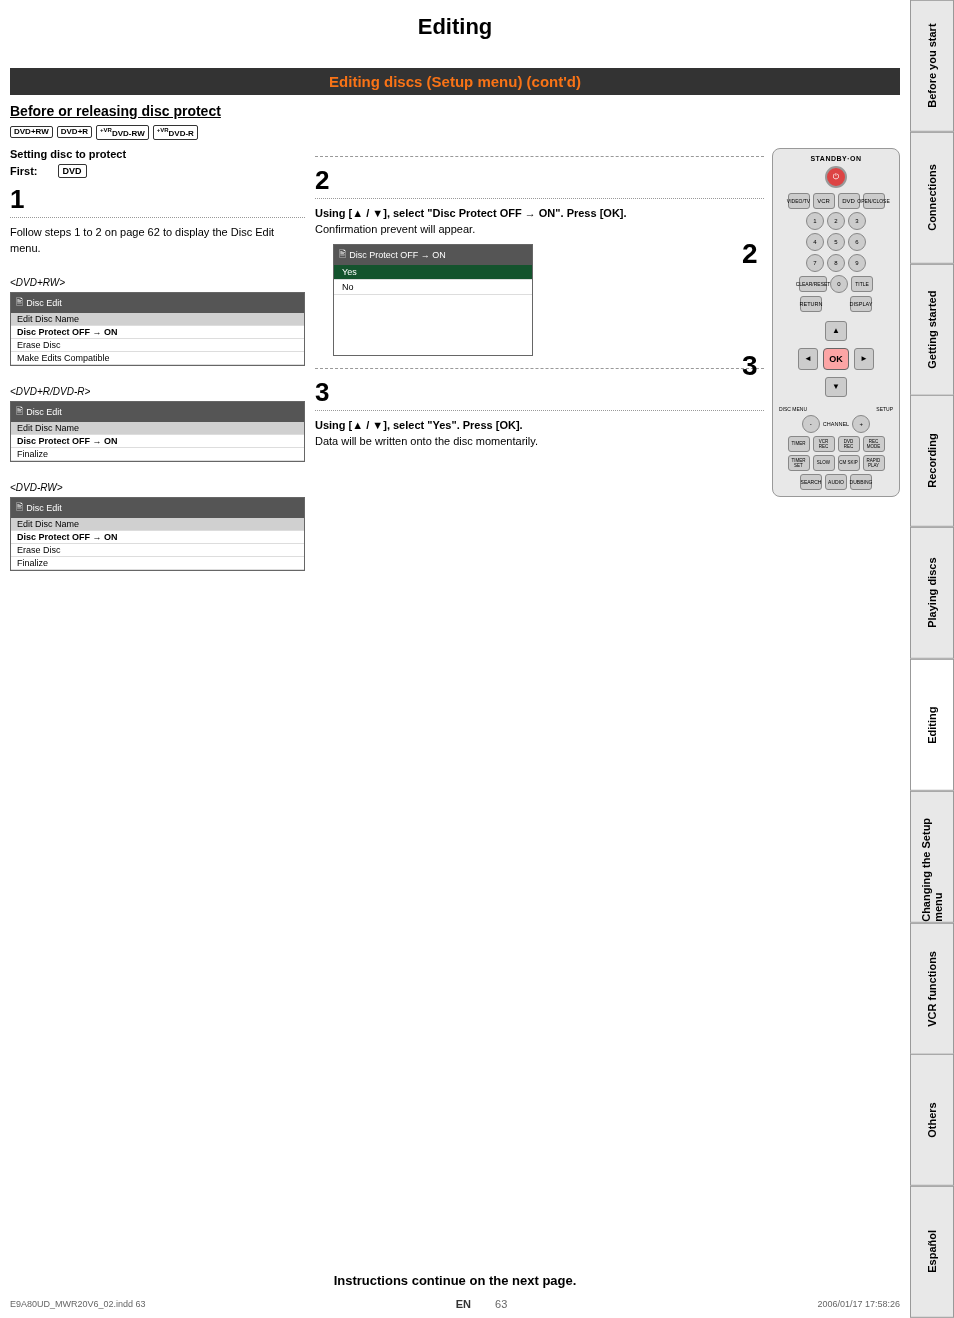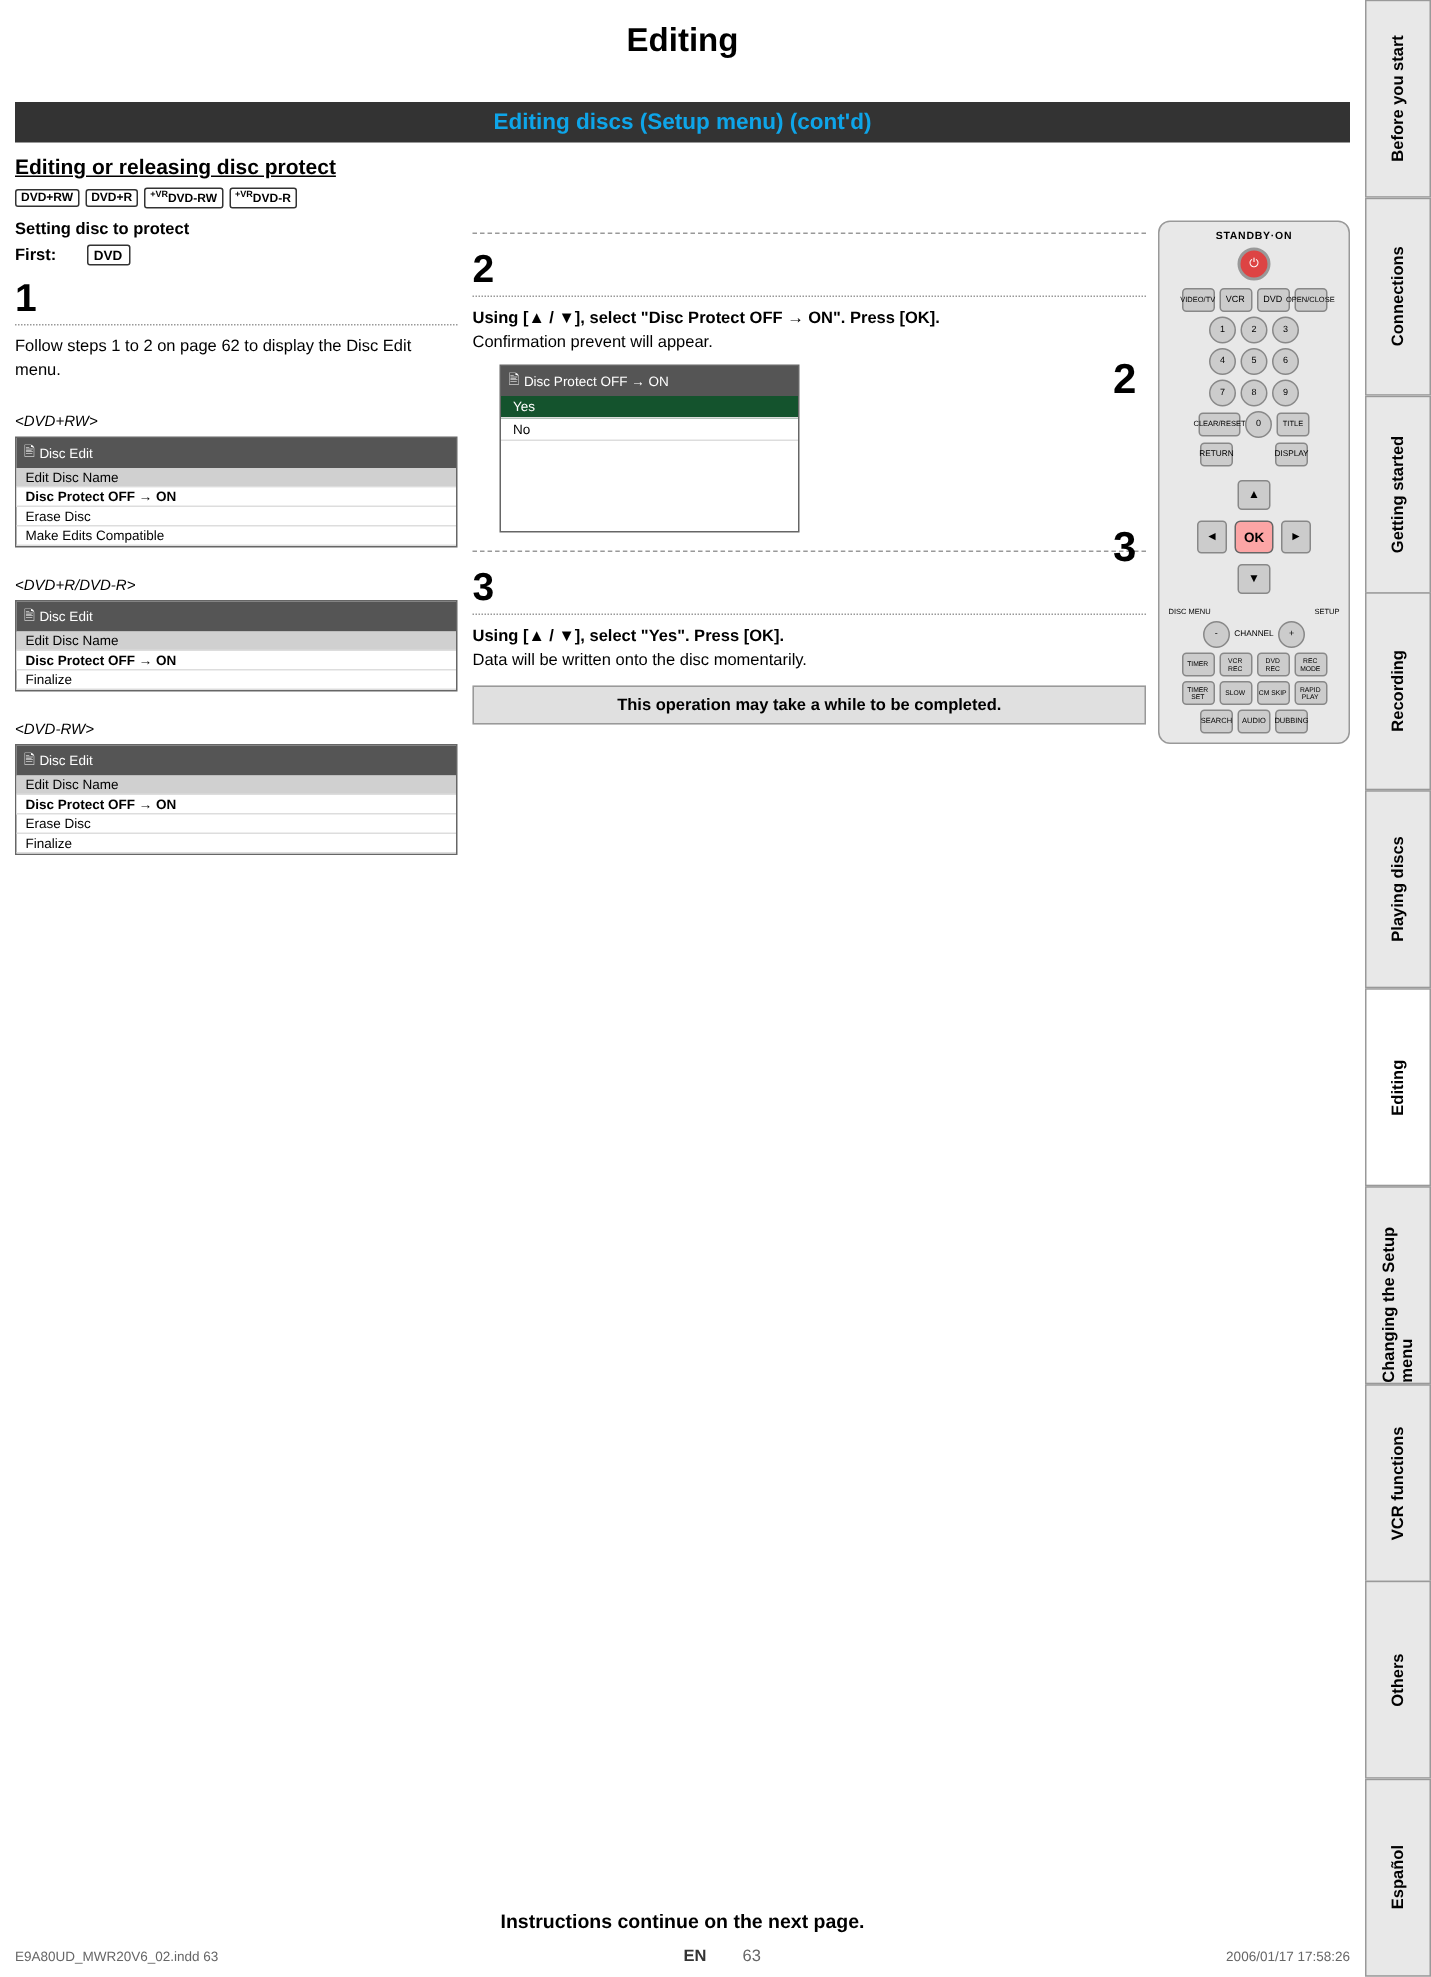--- a/index.html
+++ b/index.html
@@ -58,21 +58,21 @@
     .page-title {
       text-align: center;
       font-size: 22px;
       font-weight: bold;
       margin-bottom: 6px;
       padding: 4px 0;
     }
 
     .section-banner {
       background: #333;
-      color: #0ea5e9;
+      color: #f97316;
       text-align: center;
       font-size: 15px;
       font-weight: bold;
       padding: 5px 0;
       margin-bottom: 8px;
       margin-top: 24px;
     }
 
     .subsection-title {
       font-size: 14px;
@@ -412,21 +412,21 @@
   </style>
 </head>
 <body>
 
 <div class="main-content">
 
   <div class="page-title">Editing</div>
 
   <div class="section-banner">Editing discs (Setup menu) (cont'd)</div>
 
-  <div class="subsection-title">Editing or releasing disc protect</div>
+  <div class="subsection-title">Before or releasing disc protect</div>
 
   <div class="disc-icons-row">
     <span class="dvd-badge">DVD+RW</span>
     <span class="dvd-badge">DVD+R</span>
     <span class="dvd-badge"><sup>+VR</sup>DVD-RW</span>
     <span class="dvd-badge"><sup>+VR</sup>DVD-R</span>
   </div>
 
   <div class="two-col">
 
@@ -511,21 +511,20 @@
 
           <hr class="divider-dotted">
 
           <div class="step-block">
             <div class="step-number">3</div>
             <div class="step-text">
               <strong>Using [▲ / ▼], select "Yes". Press [OK].</strong>
             </div>
             <div class="step-text">Data will be written onto the disc momentarily.</div>
 
-            <div class="note-box">This operation may take a while to be completed.</div>
           </div>
 
         </div>
 
         <div style="position: relative; display: flex; flex-direction: column; align-items: flex-start; gap: 4px;">
 
           <div style="display: flex; flex-direction: column; position: absolute; left: -30px; top: 90px; gap: 80px;">
             <div style="font-size: 28px; font-weight: bold;">2</div>
             <div style="font-size: 28px; font-weight: bold;">3</div>
           </div>

